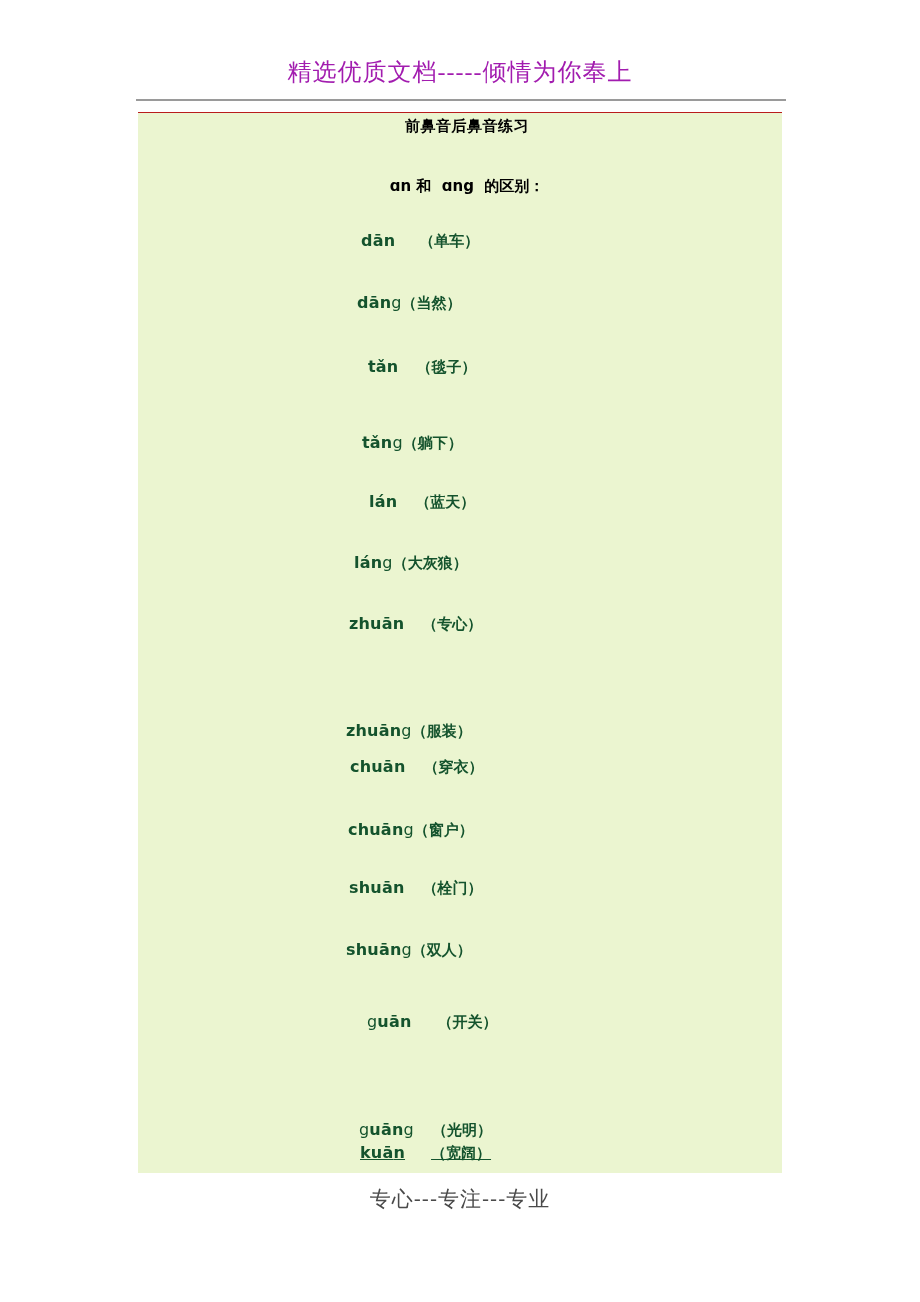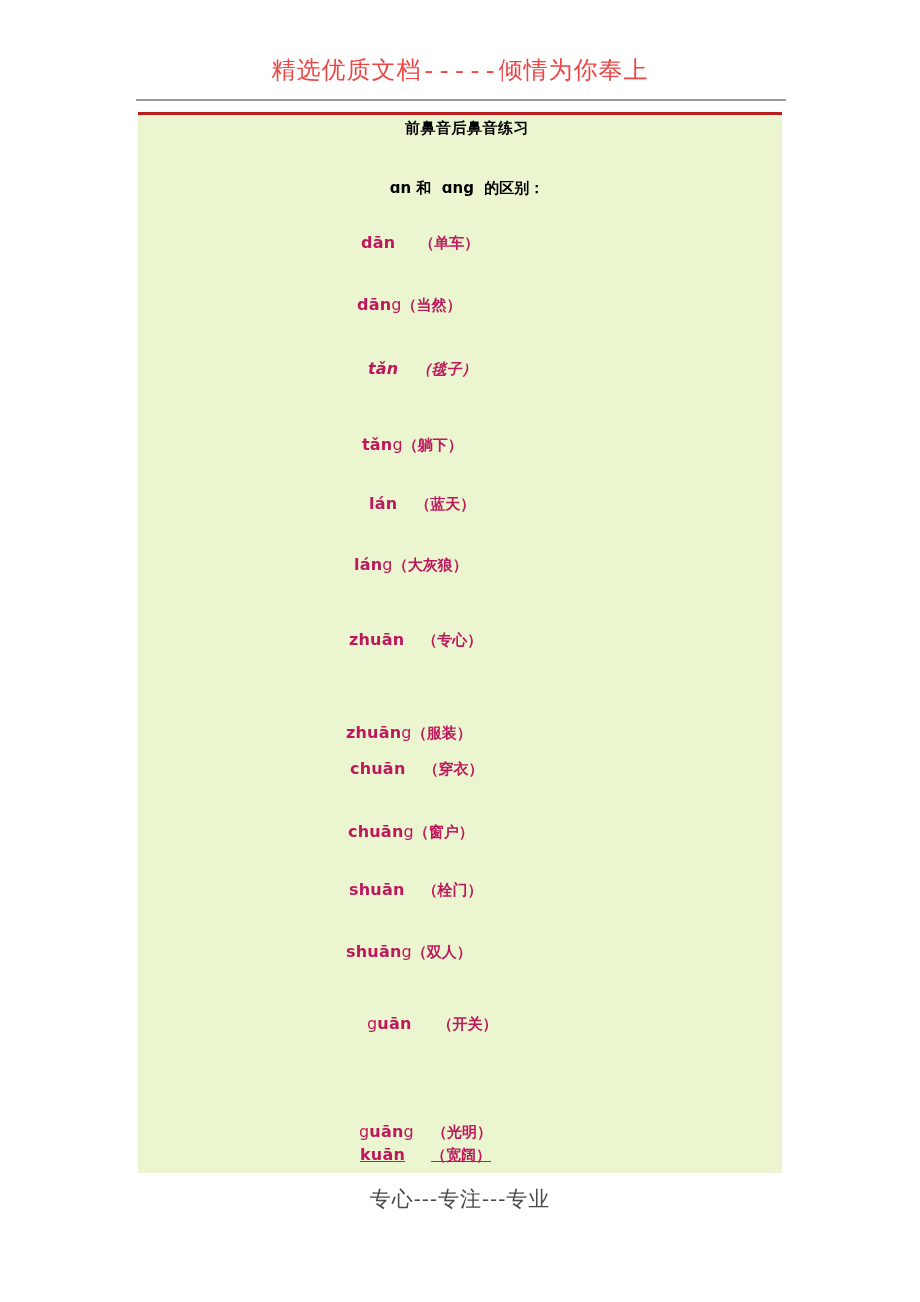--- a/index.html
+++ b/index.html
@@ -24,23 +24,23 @@
 
   
   .doc-header {
     position: absolute;
     top: 58px;
     left: 0;
     width: 920px;
     text-align: center;
   }
   .doc-header-text {
-    font-family: Liberation Mono, monospace;
+    font-family: Liberation Serif, serif;
     font-size: 24px;
-    color: #ef4444;
+    color: #a21caf;
     letter-spacing: 1px;
     line-height: 1.2;
     white-space: pre;
   }
   .header-rule {
     position: absolute;
     top: 99px;
     left: 136px;
     width: 650px;
     height: 2px;
@@ -48,21 +48,21 @@
   }
 
   
   .green-block {
     position: absolute;
     top: 112px;
     left: 138px;
     width: 644px;
     height: 1061px;
     background: #ebf5d0;
-    border-top: 3px solid #b91c1c;
+    border-top: 1px solid #b91c1c;
     box-sizing: border-box;
   }
 
   .block-title {
     position: absolute;
     top: 4px;
     left: 0;
     width: 644px;
     text-align: center;
     font-family: "DejaVu Sans", "Liberation Sans", sans-serif;
@@ -95,21 +95,21 @@
     top: 96px;
     left: 0;
     width: 644px;
   }
   .word-row {
     position: absolute;
     left: 0;
     width: 644px;
     white-space: pre;
     font-size: 16px;
-    color: #be185d;
+    color: #14532d;
     font-family: "DejaVu Sans", "Liberation Sans", sans-serif;
   }
   .word-inner {
     display: inline-block;
     text-align: left;
     white-space: pre;
   }
   .pinyin {
     font-weight: bold;
     font-family: "DejaVu Sans", "Liberation Sans", sans-serif;
@@ -155,25 +155,25 @@
 
   <div class="green-block">
 
     <div class="block-title">前鼻音后鼻音练习</div>
 
     <div class="section-head">ɑn 和  ɑng  的区别：</div>
 
     <div class="words" id="word-list">
         <div class="word-row" style="top: 22px;"><span class="word-inner" style="margin-left: 223px;"><span class="pinyin"><span>dā</span><span>n</span></span><span style="display: inline-block; width: 24px;"></span><span class="hanzi">（单车）</span></span></div>
         <div class="word-row" style="top: 84px;"><span class="word-inner" style="margin-left: 219px;"><span class="pinyin"><span>dā</span><span>n</span><span class="soft">g</span></span><span style="display: inline-block; width: 0px;"></span><span class="hanzi">（当然）</span></span></div>
-        <div class="word-row" style="top: 148px;"><span class="word-inner" style="margin-left: 230px; font-style: italic;"><span class="pinyin"><span>tǎ</span><span>n</span></span><span style="display: inline-block; width: 18px;"></span><span class="hanzi">（毯子）</span></span></div>
+        <div class="word-row" style="top: 148px;"><span class="word-inner" style="margin-left: 230px;"><span class="pinyin"><span>tǎ</span><span>n</span></span><span style="display: inline-block; width: 18px;"></span><span class="hanzi">（毯子）</span></span></div>
         <div class="word-row" style="top: 224px;"><span class="word-inner" style="margin-left: 224px;"><span class="pinyin"><span>tǎ</span><span>n</span><span class="soft">g</span></span><span style="display: inline-block; width: 0px;"></span><span class="hanzi">（躺下）</span></span></div>
         <div class="word-row" style="top: 283px;"><span class="word-inner" style="margin-left: 231px;"><span class="pinyin"><span>lá</span><span>n</span></span><span style="display: inline-block; width: 18px;"></span><span class="hanzi">（蓝天）</span></span></div>
         <div class="word-row" style="top: 344px;"><span class="word-inner" style="margin-left: 216px; text-align: center;"><span class="pinyin"><span>lá</span><span>n</span><span class="soft">g</span></span><span style="display: inline-block; width: 0px;"></span><span class="hanzi">（大灰狼）</span></span></div>
-        <div class="word-row" style="top: 419px;"><span class="word-inner" style="margin-left: 211px;"><span class="pinyin"><span>zhuā</span><span>n</span></span><span style="display: inline-block; width: 18px;"></span><span class="hanzi">（专心）</span></span></div>
+        <div class="word-row" style="top: 405px;"><span class="word-inner" style="margin-left: 211px;"><span class="pinyin"><span>zhuā</span><span>n</span></span><span style="display: inline-block; width: 18px;"></span><span class="hanzi">（专心）</span></span></div>
         <div class="word-row" style="top: 512px;"><span class="word-inner" style="margin-left: 208px;"><span class="pinyin"><span>zhuā</span><span>n</span><span class="soft">g</span></span><span style="display: inline-block; width: 0px;"></span><span class="hanzi">（服装）</span></span></div>
         <div class="word-row" style="top: 548px;"><span class="word-inner" style="margin-left: 212px;"><span class="pinyin"><span>chuā</span><span>n</span></span><span style="display: inline-block; width: 18px;"></span><span class="hanzi">（穿衣）</span></span></div>
         <div class="word-row" style="top: 611px;"><span class="word-inner" style="margin-left: 210px;"><span class="pinyin"><span>chuā</span><span>n</span><span class="soft">g</span></span><span style="display: inline-block; width: 0px;"></span><span class="hanzi">（窗户）</span></span></div>
         <div class="word-row" style="top: 669px;"><span class="word-inner" style="margin-left: 211px;"><span class="pinyin"><span>shuā</span><span>n</span></span><span style="display: inline-block; width: 18px;"></span><span class="hanzi">（栓门）</span></span></div>
         <div class="word-row" style="top: 731px;"><span class="word-inner" style="margin-left: 208px; text-align: right;"><span class="pinyin"><span>shuā</span><span>n</span><span class="soft">g</span></span><span style="display: inline-block; width: 0px;"></span><span class="hanzi">（双人）</span></span></div>
         <div class="word-row" style="top: 803px;"><span class="word-inner" style="margin-left: 229px;"><span class="pinyin"><span class="soft">g</span><span>uā</span><span>n</span></span><span style="display: inline-block; width: 26px;"></span><span class="hanzi">（开关）</span></span></div>
         <div class="word-row" style="top: 875px;"><span class="word-inner" style="margin-left: 221px; margin-top: 36px;"><span class="pinyin"><span class="soft">g</span><span>uā</span><span>n</span><span class="soft">g</span></span><span style="display: inline-block; width: 18px;"></span><span class="hanzi">（光明）</span></span></div>
         <div class="word-row" style="top: 934px;"><span class="word-inner" style="margin-left: 222px; text-decoration: underline;"><span class="pinyin"><span>kuā</span><span>n</span></span><span style="display: inline-block; width: 26px;"></span><span class="hanzi">（宽阔）</span></span></div>
       </div>
 

